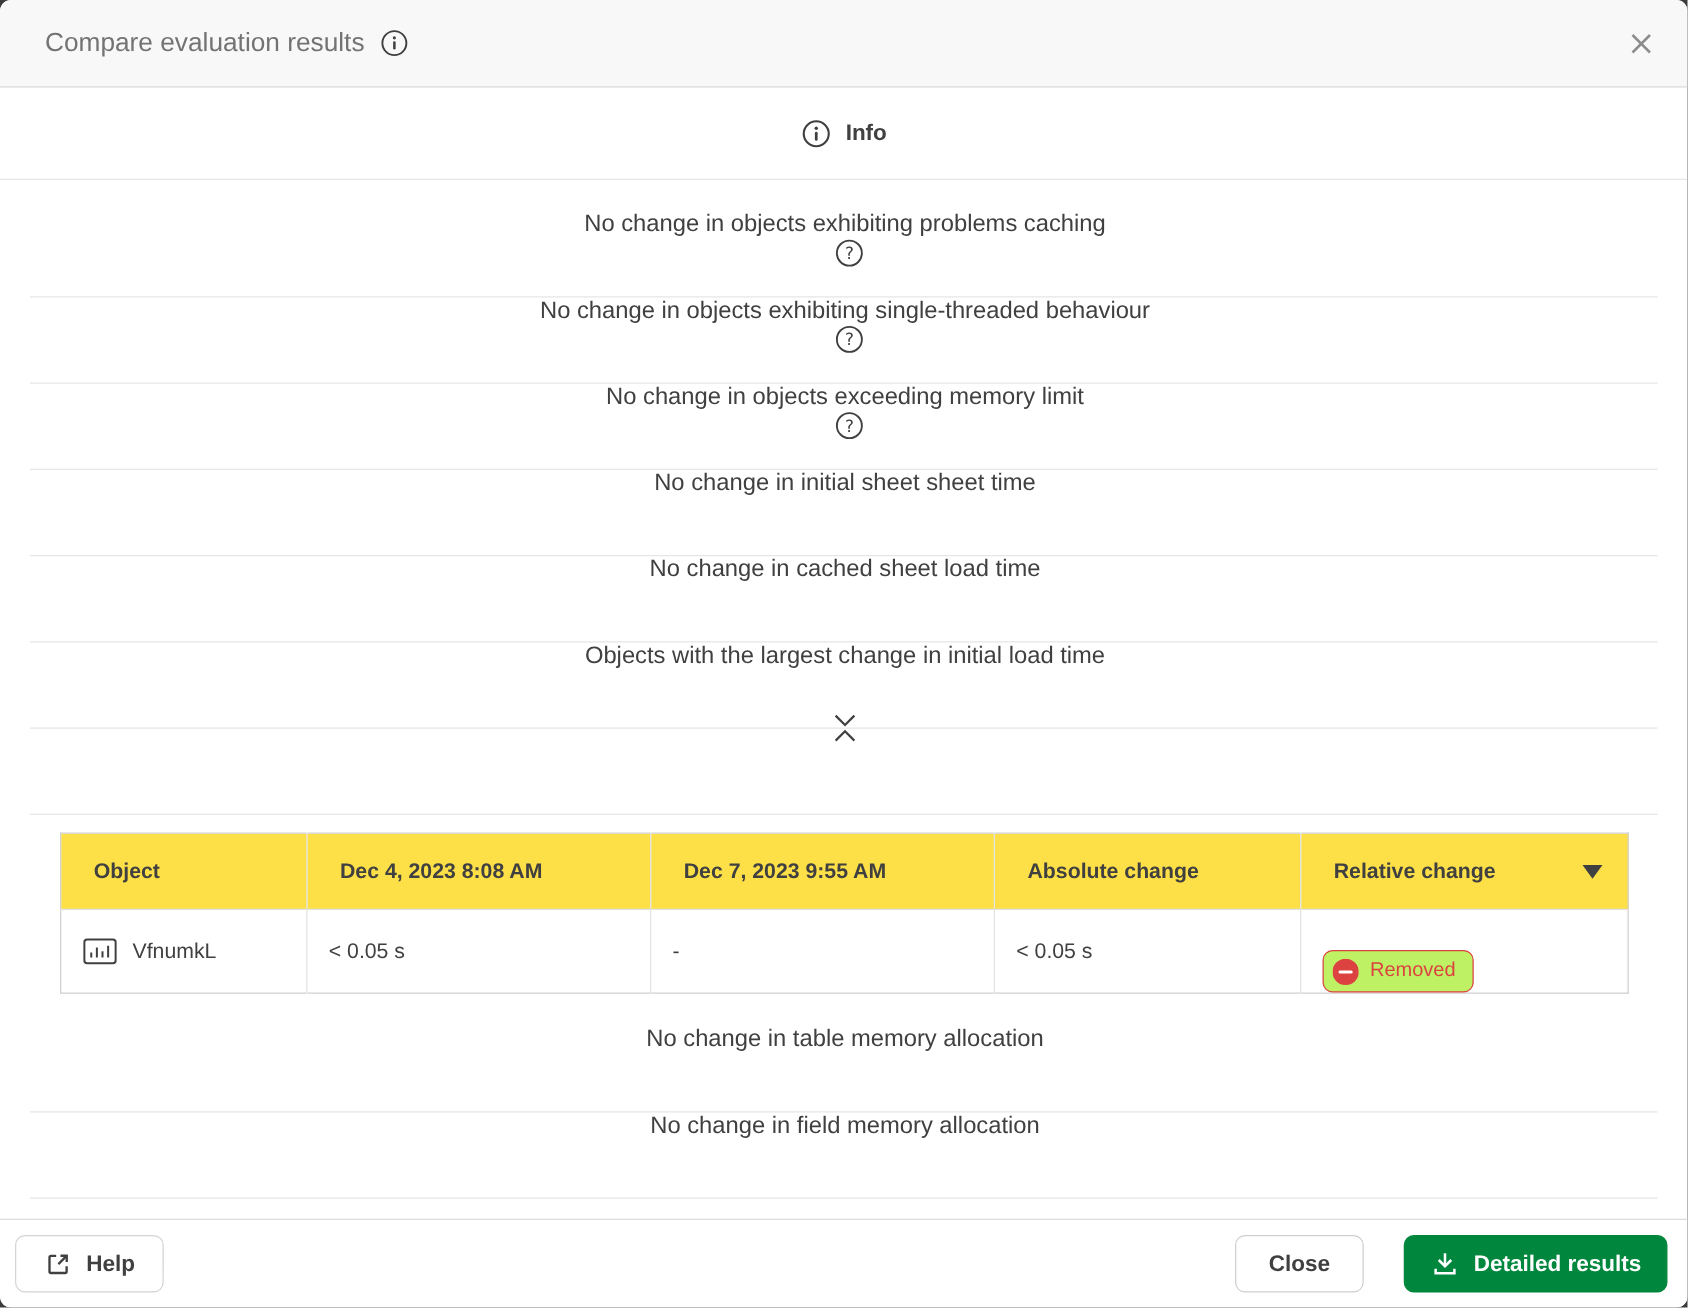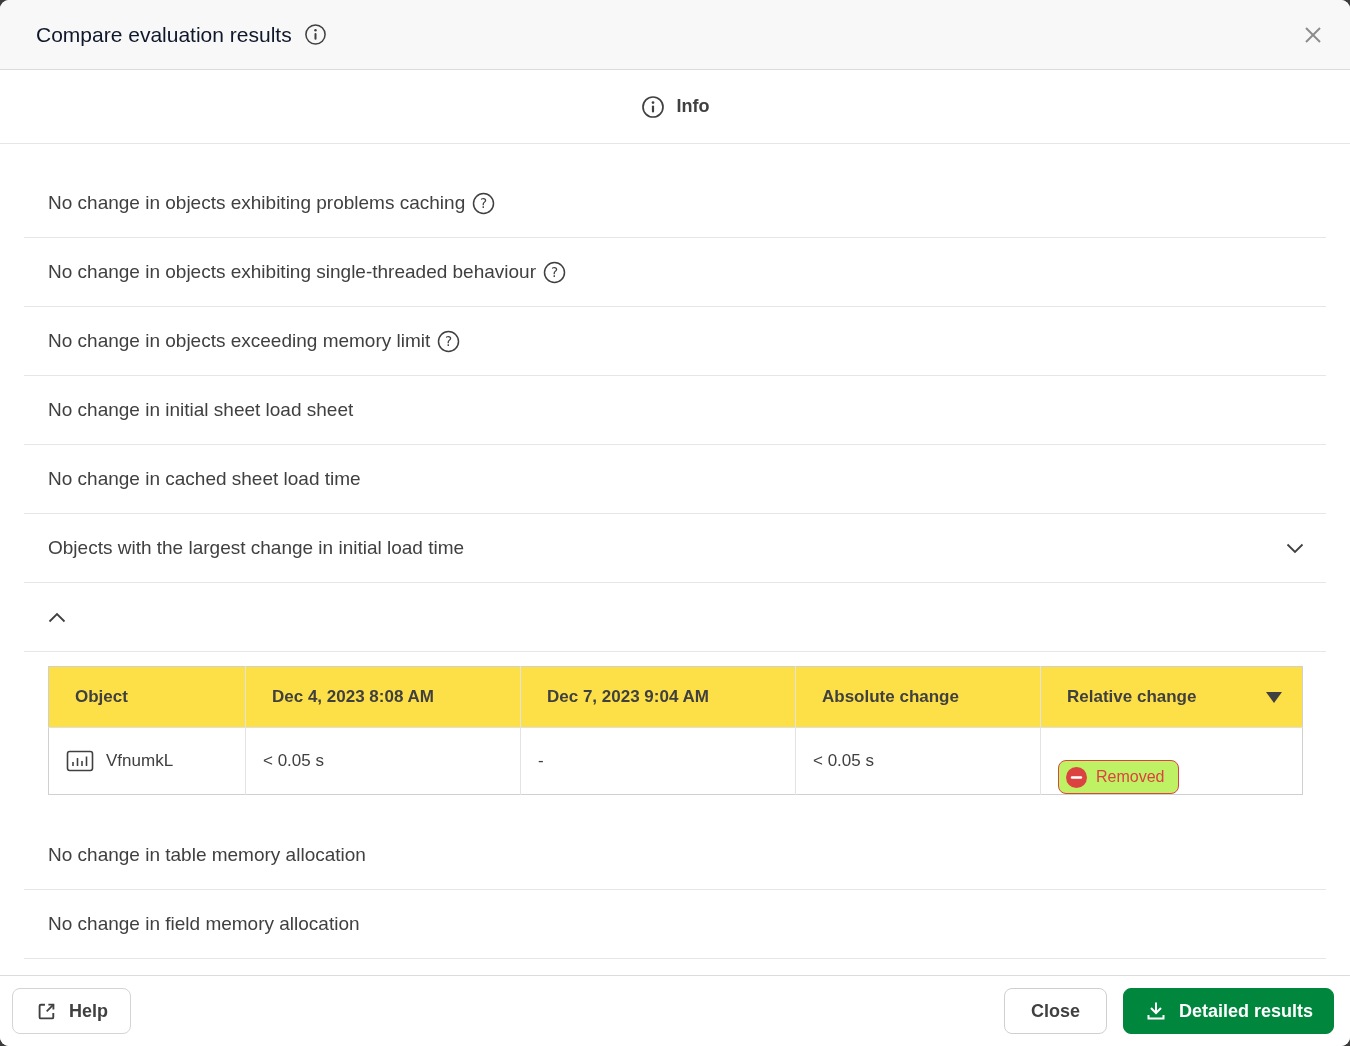--- a/index.html
+++ b/index.html
@@ -9,41 +9,41 @@
   .modal {
     position: relative; width: 1350px; height: 1046px;
     background: #fff; border-radius: 9px; overflow: hidden; color: #404040;
   }
 
   
   .modal-header {
     height: 70px; background: #f8f8f8; border-bottom: 1px solid #dcdcdc;
     display: flex; align-items: center; padding: 0 22px 0 36px;
   }
-  .modal-title { font-size: 21px; color: #0f172a; }
+  .modal-title { font-size: 21px; color: #737373; }
   .title-info { margin-left: 12px; display: flex; align-items: center; }
   .close-btn { margin-left: auto; background: none; border: none; display: flex; cursor: pointer; padding: 4px; }
 
   
   .tabs { display: flex; height: 74px; border-bottom: 1px solid #e6e6e6; }
   .tab {
     flex: 1; display: flex; align-items: center; justify-content: center; gap: 12px;
     background: none; border: none; font-family: inherit; font-size: 18px; font-weight: bold;
     color: #404040; position: relative; cursor: pointer;
   }
   .tab.active::after {
     content: ""; position: absolute; left: 0; right: 13px; bottom: -1px;
     height: 4px; background: #00873d;
   }
 
   
   .content { padding: 25px 24px 0 24px; }
   .list-row {
     height: 69px; display: flex; align-items: center;
-    padding: 0 22px 0 24px; border-bottom: 1px solid #e6e6e6; font-size: 19px;
+    padding: 0 22px 0 24px; border-bottom: 1px solid #e6e6e6; font-size: 19px; flex-direction: column;
   }
   .list-row .help-icon { margin-left: 7px; display: flex; }
   .list-row.expandable { justify-content: space-between; cursor: pointer; }
 
   
   .table-wrap { margin: 14px 0 26px 24px; }
   table.compare {
     width: 1254px; border-collapse: collapse; table-layout: fixed;
     border: 1px solid #d0d0d0; font-size: 17px; color: #404040;
   }
@@ -74,21 +74,21 @@
     border-top: 1px solid #dcdcdc; background: #fff;
     display: flex; align-items: center; padding: 0 16px 0 12px;
   }
   .btn {
     display: inline-flex; align-items: center; justify-content: center; gap: 11px;
     height: 46px; padding: 0 22px; border-radius: 8px;
     font-family: inherit; font-size: 18px; font-weight: bold; color: #404040;
     background: #fff; border: 1px solid #d4d4d4; cursor: pointer;
   }
   .btn-close { margin-left: auto; padding: 0 26px; border-color: #cfcfcf; }
-  .btn-primary { margin-left: 16px; background: #00873d; border-color: #00873d; color: #fff; padding: 0 20px; }
+  .btn-primary { margin-left: 32px; background: #00873d; border-color: #00873d; color: #fff; padding: 0 20px; }
 
   .icon { display: inline-flex; }
 </style>
 </head>
 <body>
 
 <div class="modal">
 
   <div class="modal-header">
     <span class="modal-title">Compare evaluation results</span>
@@ -146,21 +146,21 @@
       <span>No change in objects exceeding memory limit</span>
       <span class="help-icon">
         <svg width="23" height="23" viewBox="0 0 23 23">
           <circle cx="11.5" cy="11.5" r="10" fill="none" stroke="#404040" stroke-width="1.5"></circle>
           <text x="11.5" y="16.3" text-anchor="middle" font-size="13.5" fill="#404040" font-family="DejaVu Sans, sans-serif">?</text>
         </svg>
       </span>
     </div>
 
     <div class="list-row">
-      <span>No change in initial sheet load sheet</span>
+      <span>No change in initial sheet sheet time</span>
     </div>
 
     <div class="list-row">
       <span>No change in cached sheet load time</span>
     </div>
 
     <div class="list-row expandable">
       <span>Objects with the largest change in initial load time</span>
       <span class="icon">
         <svg width="18" height="11" viewBox="0 0 18 11" fill="none">
@@ -183,21 +183,21 @@
           <col style="width:197px">
             <col style="width:275px">
             <col style="width:275px">
             <col style="width:245px">
             <col style="width:262px">
         </colgroup>
         <thead>
           <tr>
             <th>Object</th>
             <th>Dec 4, 2023 8:08 AM</th>
-            <th>Dec 7, 2023 9:04 AM</th>
+            <th>Dec 7, 2023 9:55 AM</th>
             <th>Absolute change</th>
             <th>
               <div class="th-inner">
                 <span>Relative change</span>
                 <span class="sort-caret"></span>
               </div>
             </th>
           </tr>
         </thead>
         <tbody>

